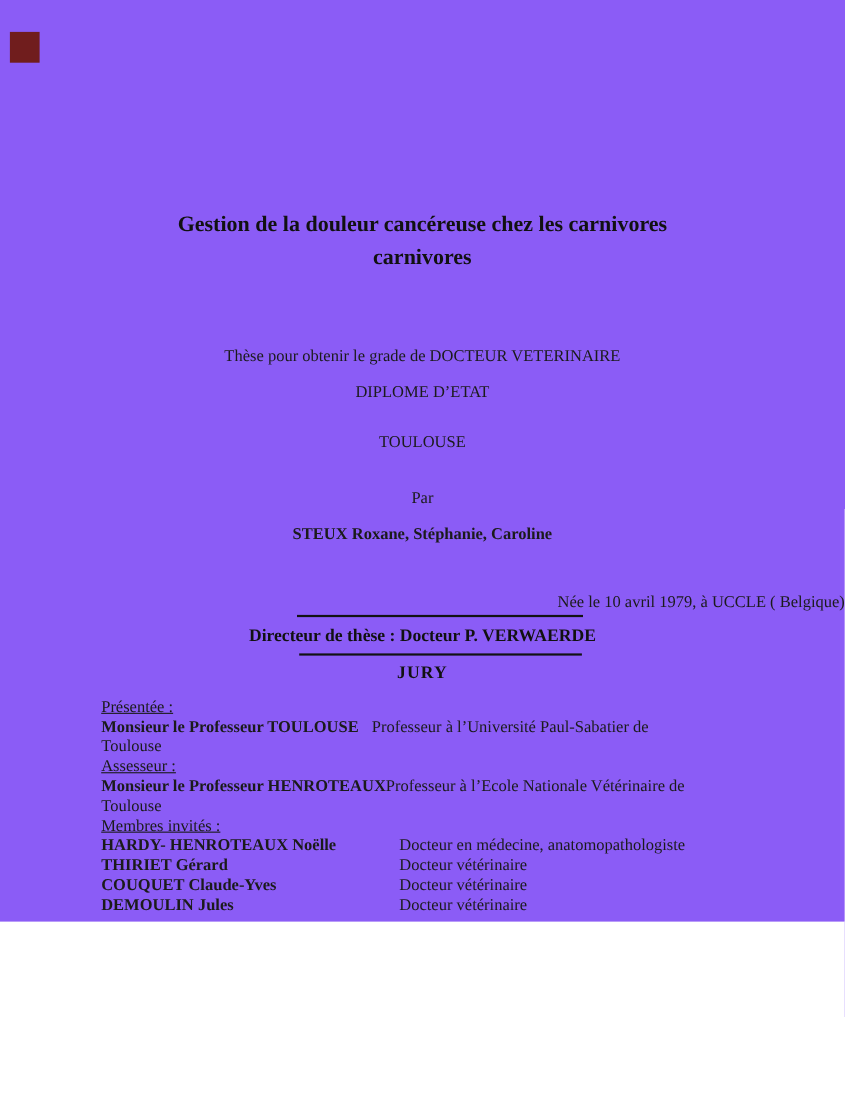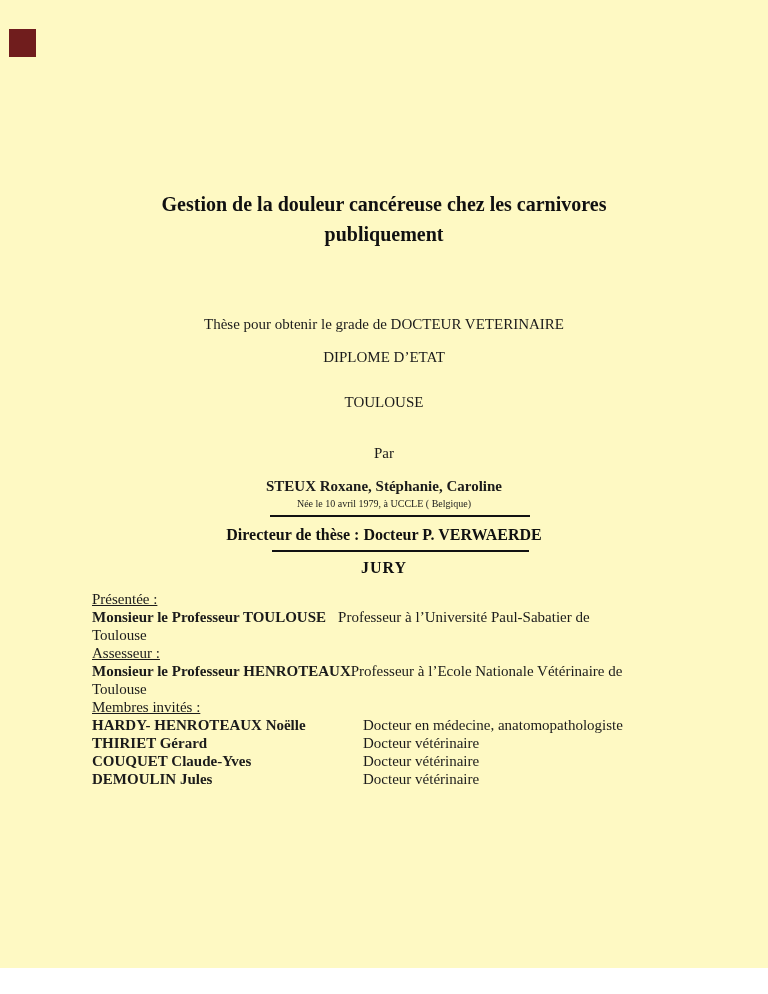--- a/index.html
+++ b/index.html
@@ -3,22 +3,22 @@
 <meta charset="utf-8">
 <style>
   html, body {
     margin: 0;
     padding: 0;
     background: #ffffff;
   }
   .page {
     position: relative;
     width: 768px;
-    height: 968px;
-    background: #fef9c3;
+    height: 838px;
+    background: #8b5cf6;
     overflow: hidden;
     font-family: "Liberation Serif", serif;
     color: #1b1b1b;
   }
   .corner-marker {
     position: absolute;
     left: 9px;
     top: 29px;
     width: 27px;
     height: 28px;
@@ -47,23 +47,24 @@
   .presentation span { display: block; }
   .par-line      { margin-top: 32px; }
   .author-name {
     margin-top: 14px;
     text-align: center;
     font-size: 15px;
     font-weight: bold;
     line-height: 18px;
   }
   .author-birth {
-    text-align: center;
-    font-size: 10px;
+    text-align: right;
+    font-size: 15px;
     line-height: 18px;
+    margin-top: 44px;
   }
   .rule {
     height: 2px;
     background: #121212;
     border: none;
     margin: 0 auto;
     position: relative;
     left: 16px;
   }
   .rule-1 { width: 260px; margin-top: 2px; }
@@ -109,21 +110,21 @@
 <body>
 
 <div class="page">
 
   <div class="corner-marker" style="background: rgb(112, 29, 29);"></div>
 
   <div class="content">
 
     <h1 class="title">
       <span>Gestion de la douleur cancéreuse chez les carnivores</span>
-      <span>publiquement</span>
+      <span>carnivores</span>
     </h1>
 
     <div class="center-line thesis-line">Thèse pour obtenir le grade de DOCTEUR VETERINAIRE</div>
 
     <div class="center-line diploma-line">DIPLOME D’ETAT</div>
 
     <div class="center-line presentation">
       <span>TOULOUSE</span>
     </div>
 

